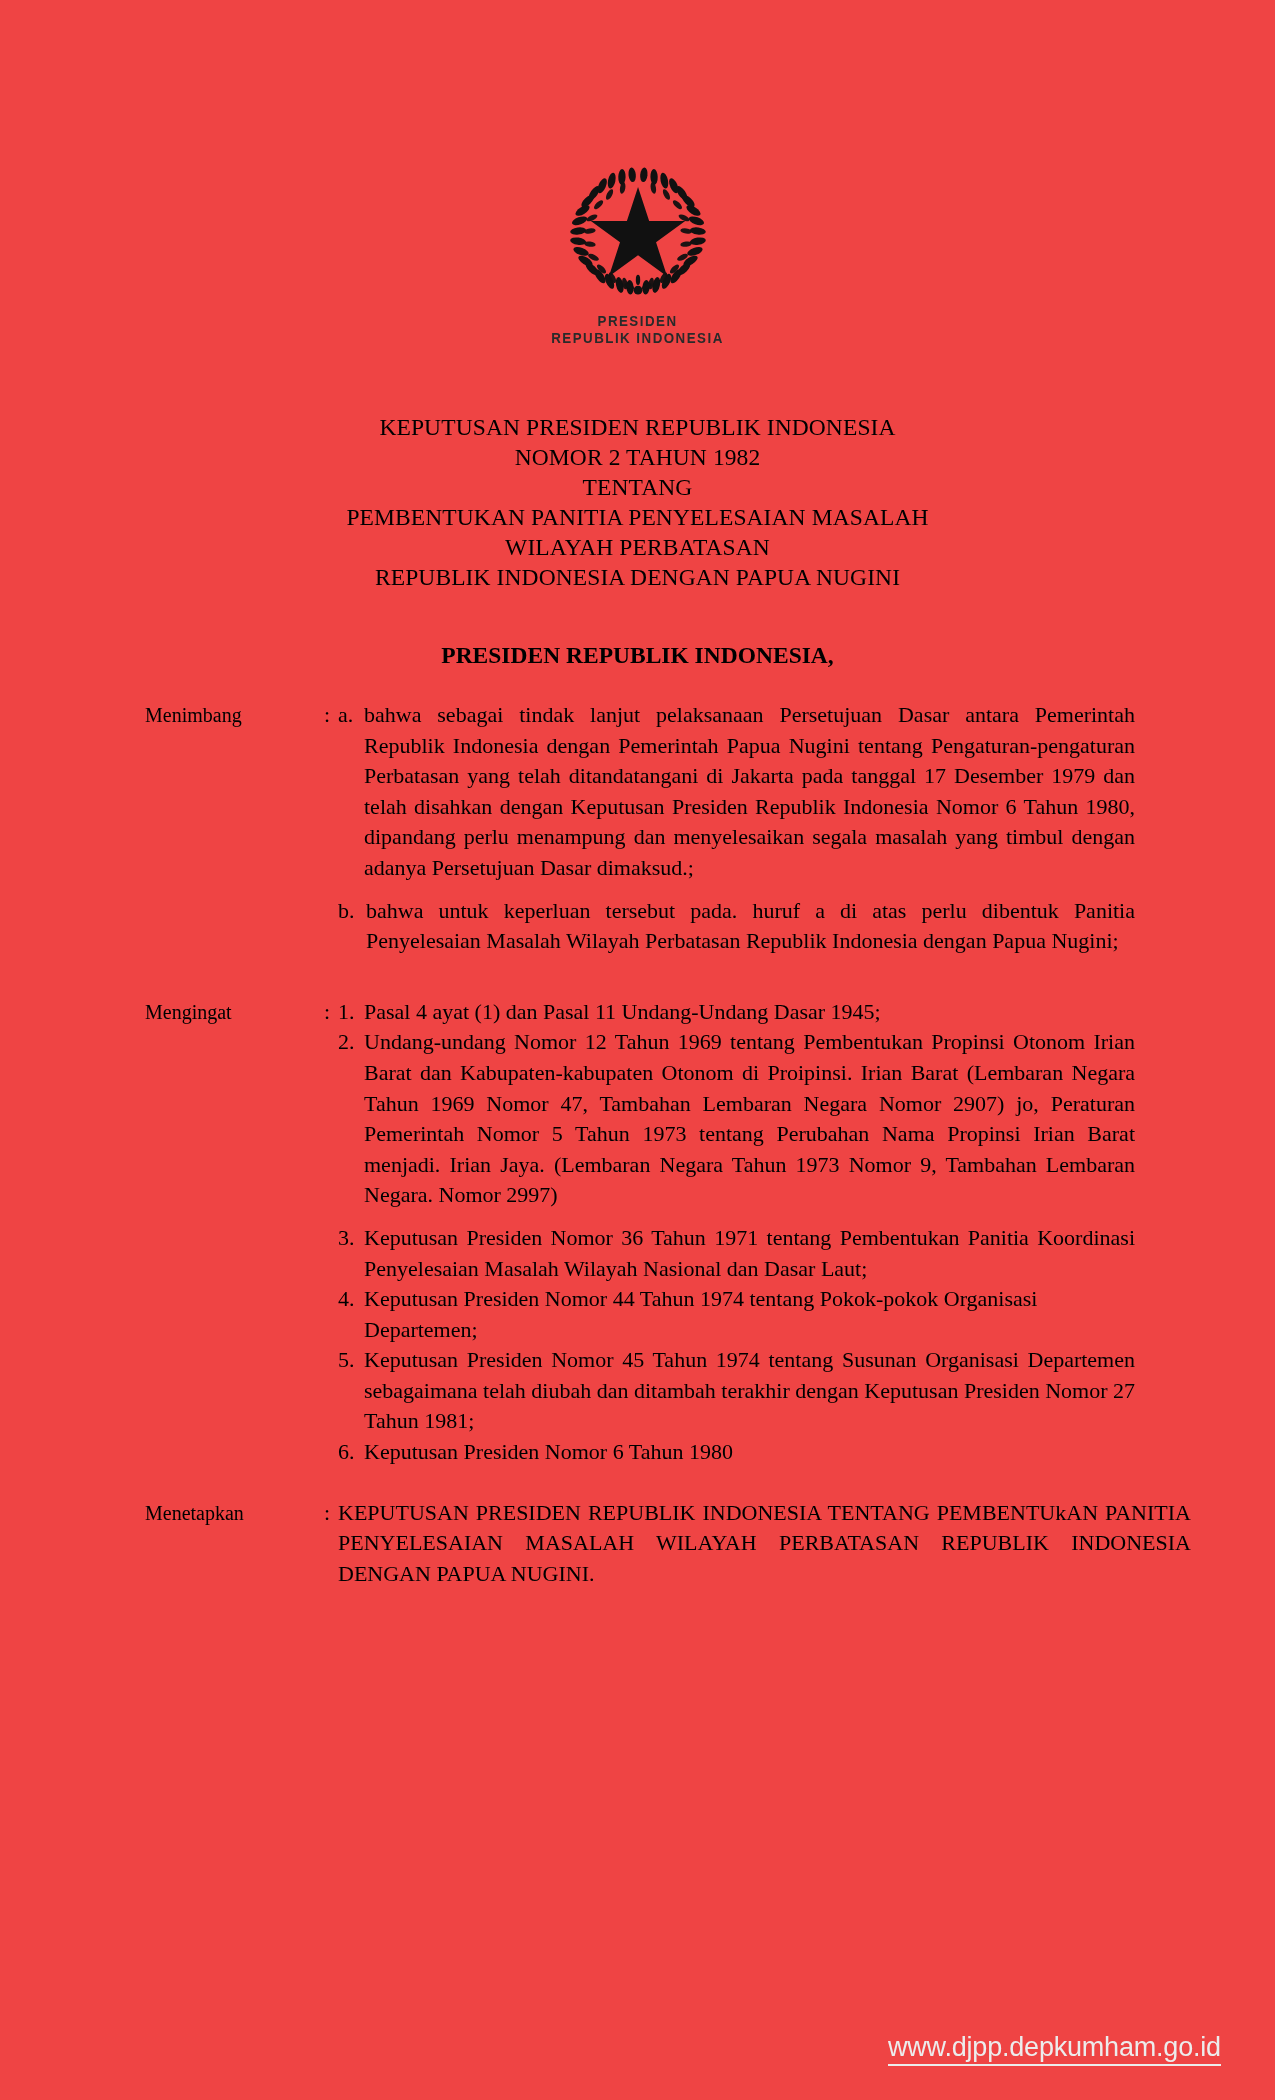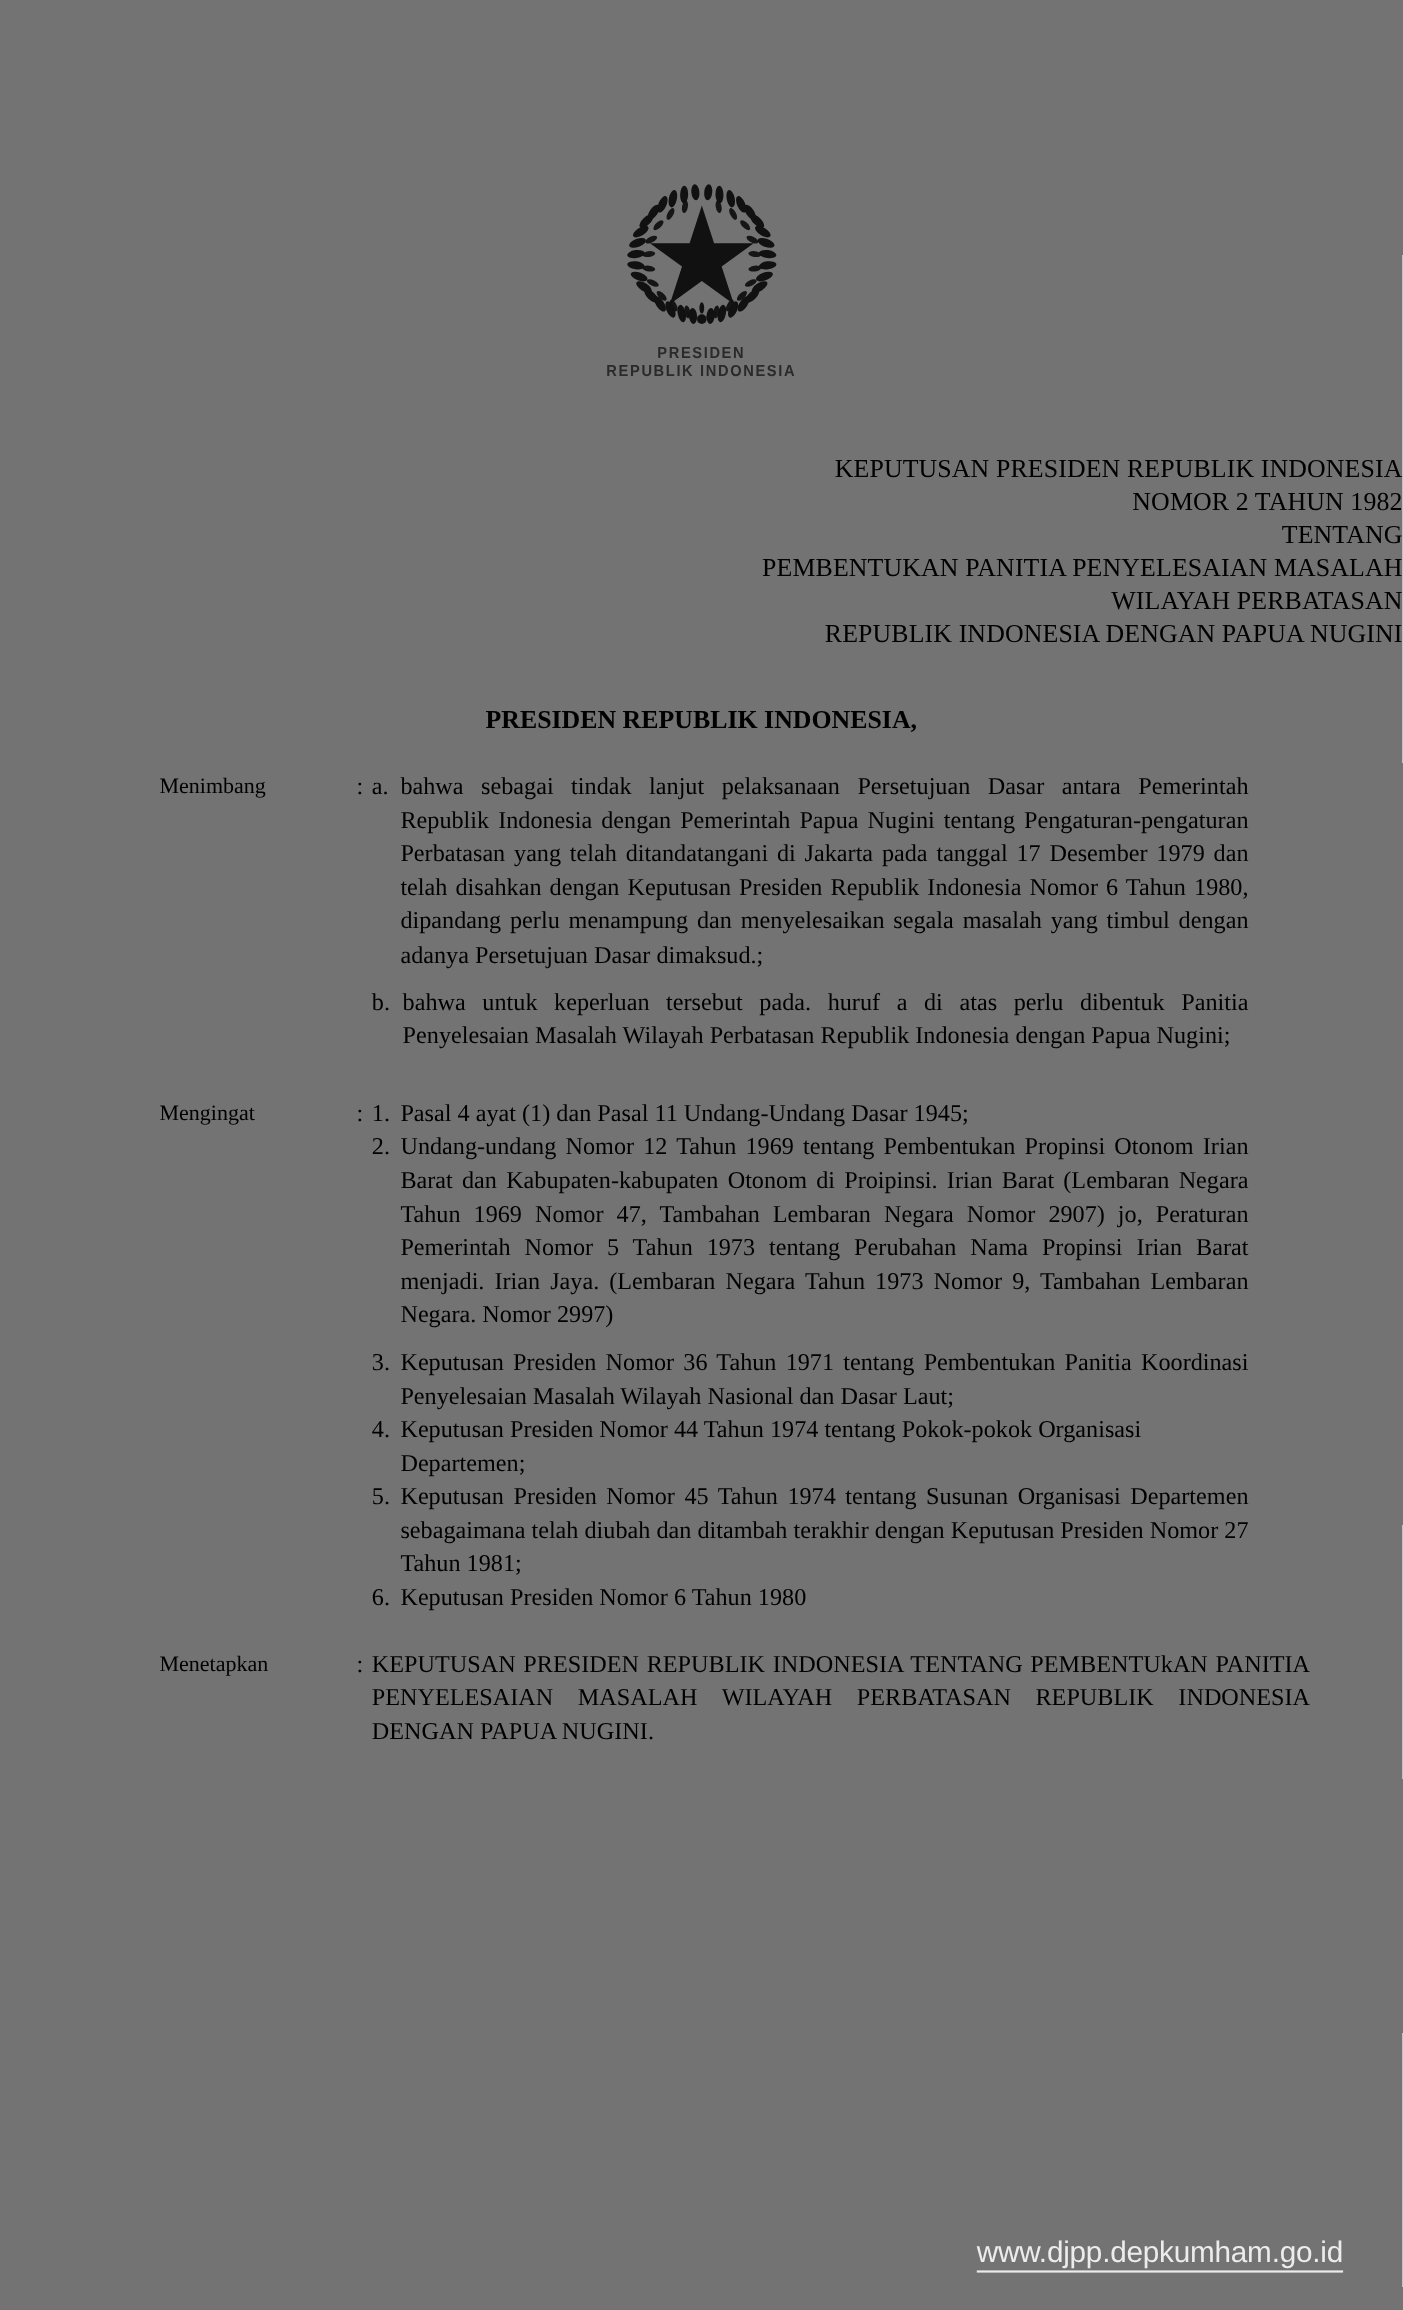--- a/index.html
+++ b/index.html
@@ -15,21 +15,21 @@
     position: relative;
     font-family: "Liberation Serif", "DejaVu Serif", serif;
     color: #000000;
     overflow: hidden;
   }
 
   .page {
     position: relative;
     width: 1275px;
     height: 2100px;
-    background: #737373;
+    background: #ef4444;
   }
 
   
   .emblem-block {
     position: absolute;
     top: 158px;
     left: 0;
     width: 1275px;
     text-align: center;
   }
@@ -49,21 +49,21 @@
     color: #2a2a2a;
     transform: scaleX(0.92);
   }
 
   
   .title-block {
     position: absolute;
     top: 412px;
     left: 0;
     width: 1275px;
-    text-align: right;
+    text-align: center;
     font-size: 23.5px;
     line-height: 30px;
     letter-spacing: 0.1px;
   }
   .title-line { white-space: nowrap; }
 
   
   .subheading {
     position: absolute;
     top: 640px;

